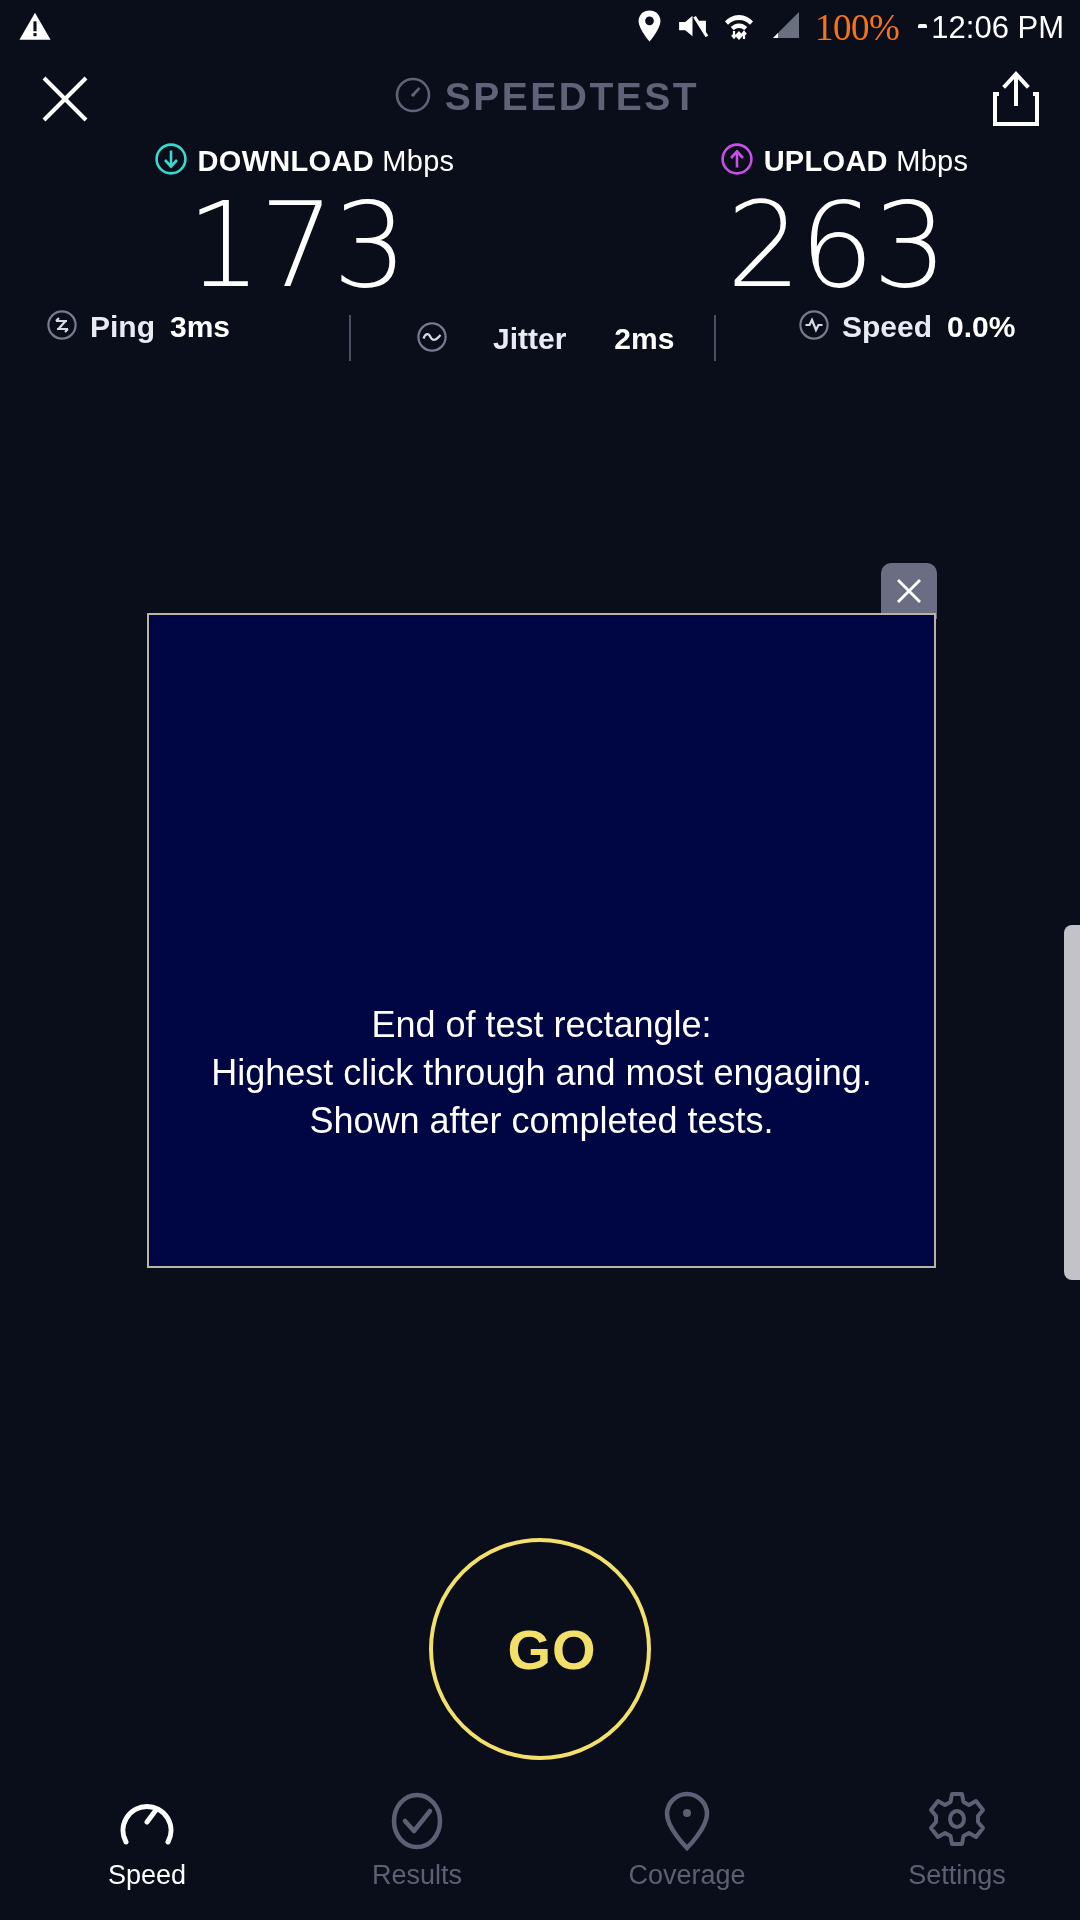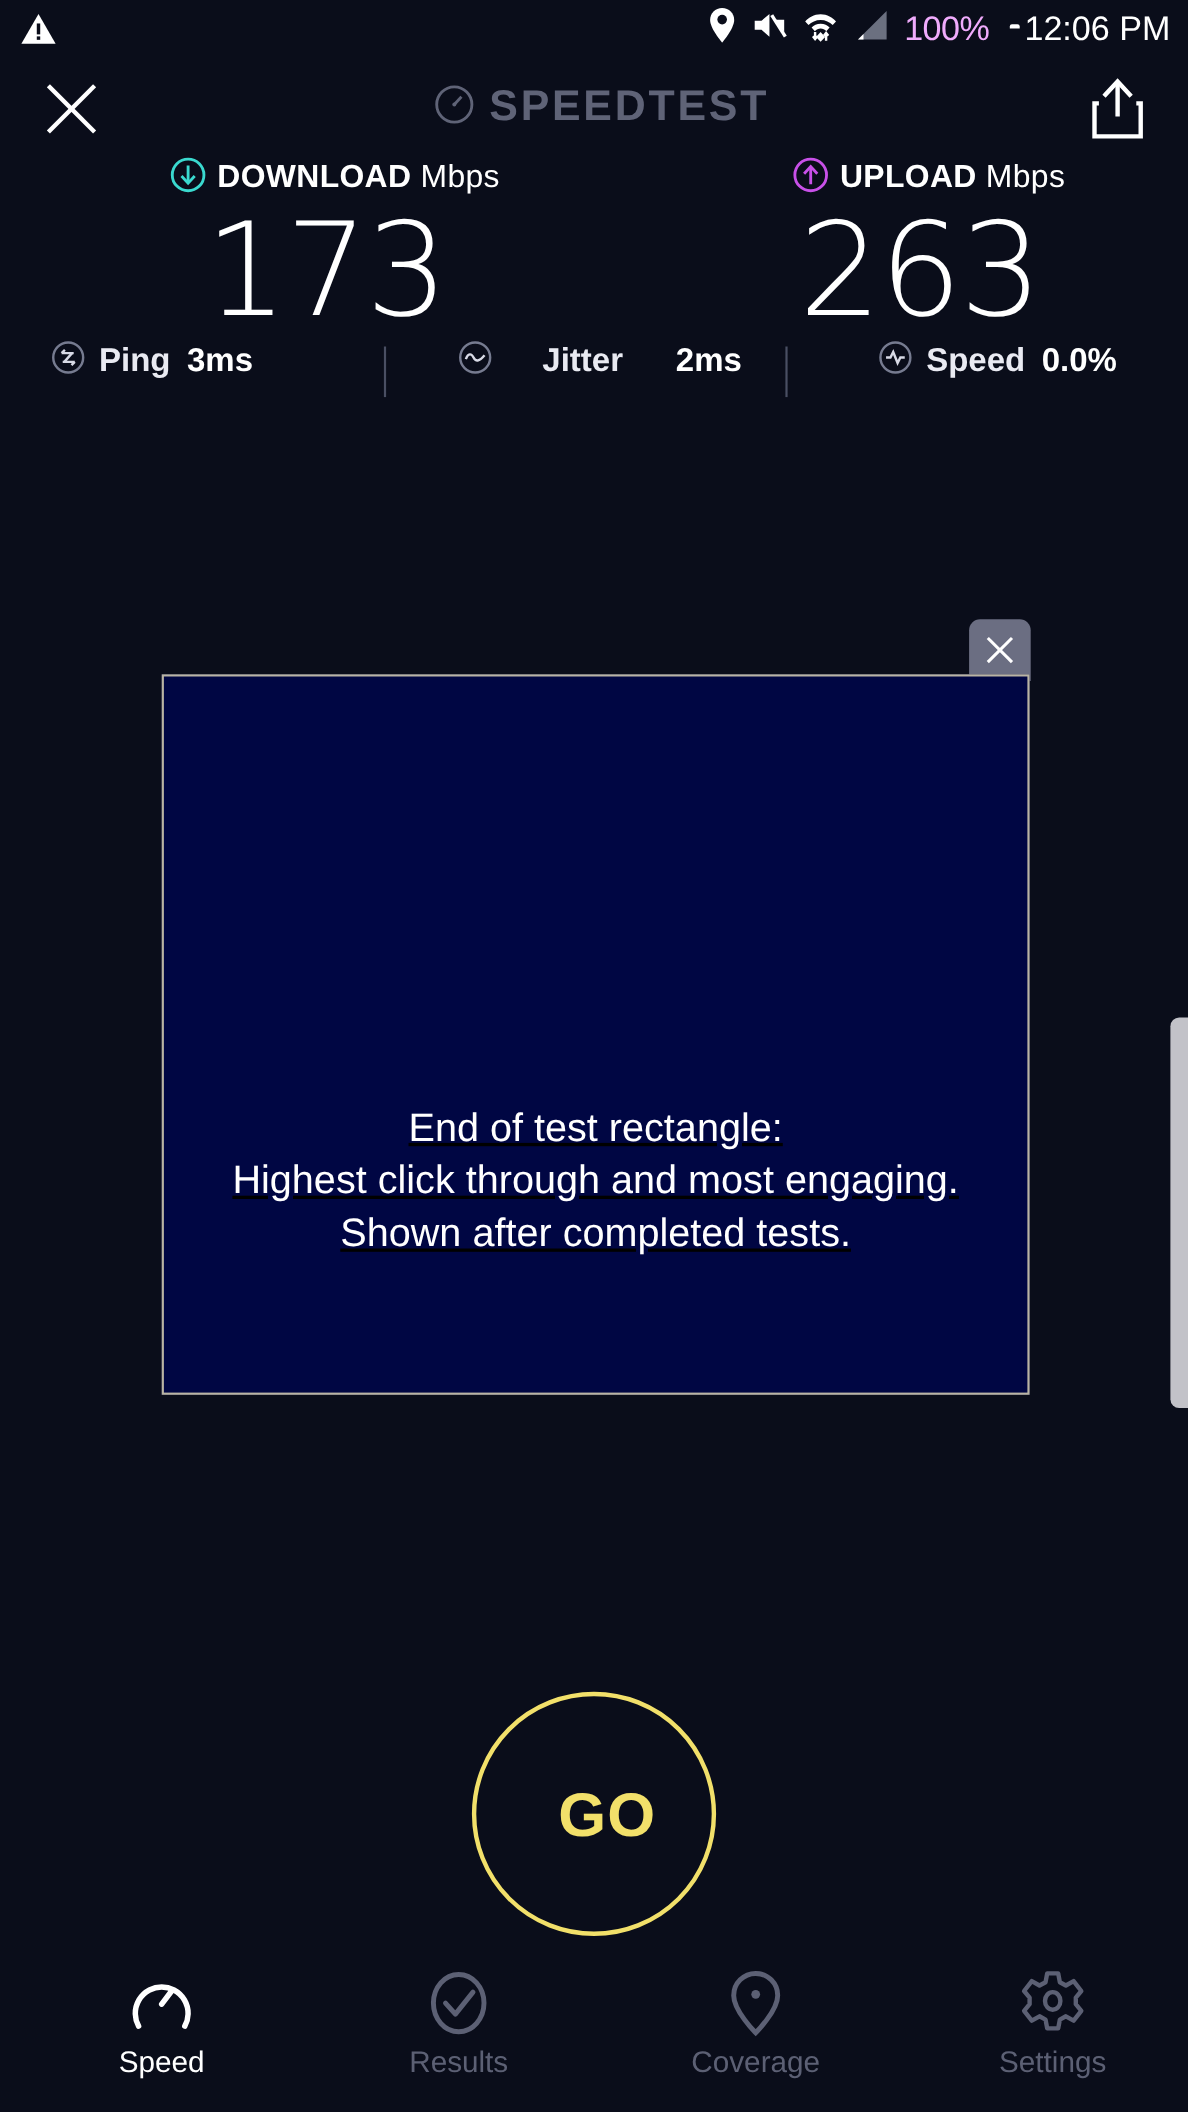--- a/index.html
+++ b/index.html
@@ -20,22 +20,22 @@
     position:absolute; top:0; left:0;
     width:1080px; height:58px;
     display:flex; align-items:center;
   }
   .sb-left { position:absolute; left:18px; top:10px; }
   .sb-right {
     position:absolute; right:16px; top:6px;
     display:flex; align-items:center; gap:14px;
   }
   .sb-battery-pct {
-    color:#f0abfc; font-size:31px; letter-spacing:-0.5px;
-    font-family:Liberation Sans, sans-serif;
+    color:#f97316; font-size:37px; letter-spacing:-0.5px;
+    font-family:Liberation Serif, serif;
   }
   .sb-time {
     color:#ffffff; font-size:31px; letter-spacing:0px;
     margin-left:4px;
   }
   .batt-shape {
     width:19px; height:29px; border-radius:3px;
     background:#ffffff; position:relative;
   }
   .batt-shape:before {
@@ -106,41 +106,41 @@
   .pjl-item .nm {
     color:#e9eaf2; font-size:30px; font-weight:bold;
   }
   .pjl-item .vl {
     color:#ffffff; font-size:30px; font-weight:bold; margin-left:4px;
   }
   .pjl-div {
     width:2px; height:46px; background:#4a4f63;
   }
   .pjl-ping  { position:absolute; left:45px;  top:8px; }
-  .pjl-jit   { position:absolute; left:415px; top:8px;gap:44px; }
+  .pjl-jit   { position:absolute; left:415px; top:20px;gap:44px; }
   .pjl-loss  { position:absolute; left:797px; top:8px; }
   .pjl-d1    { position:absolute; left:349px; top:15px; }
   .pjl-d2    { position:absolute; left:714px; top:15px; }
 
   
   .ad-close {
     position:absolute;
     left:881px; top:563px;
     width:56px; height:56px;
     background:#6b6e82;
     border-radius:10px 10px 0 0;
     display:flex; align-items:center; justify-content:center;
   }
   .ad-rect {
     position:absolute;
     left:147px; top:613px;
     width:789px; height:655px;
     background:#000643;
     border:2px solid #b9b4a4;
-    display:flex; align-items:center; justify-content:center;text-decoration:underline;
+    display:flex; align-items:center; justify-content:center;
   }
   .ad-text {
     width:100%;
     text-align:center;
     color:#ffffff;
     font-size:36px;
     line-height:48px;
     font-family:"Liberation Sans", sans-serif;
     transform:translateY(132px);
   }

